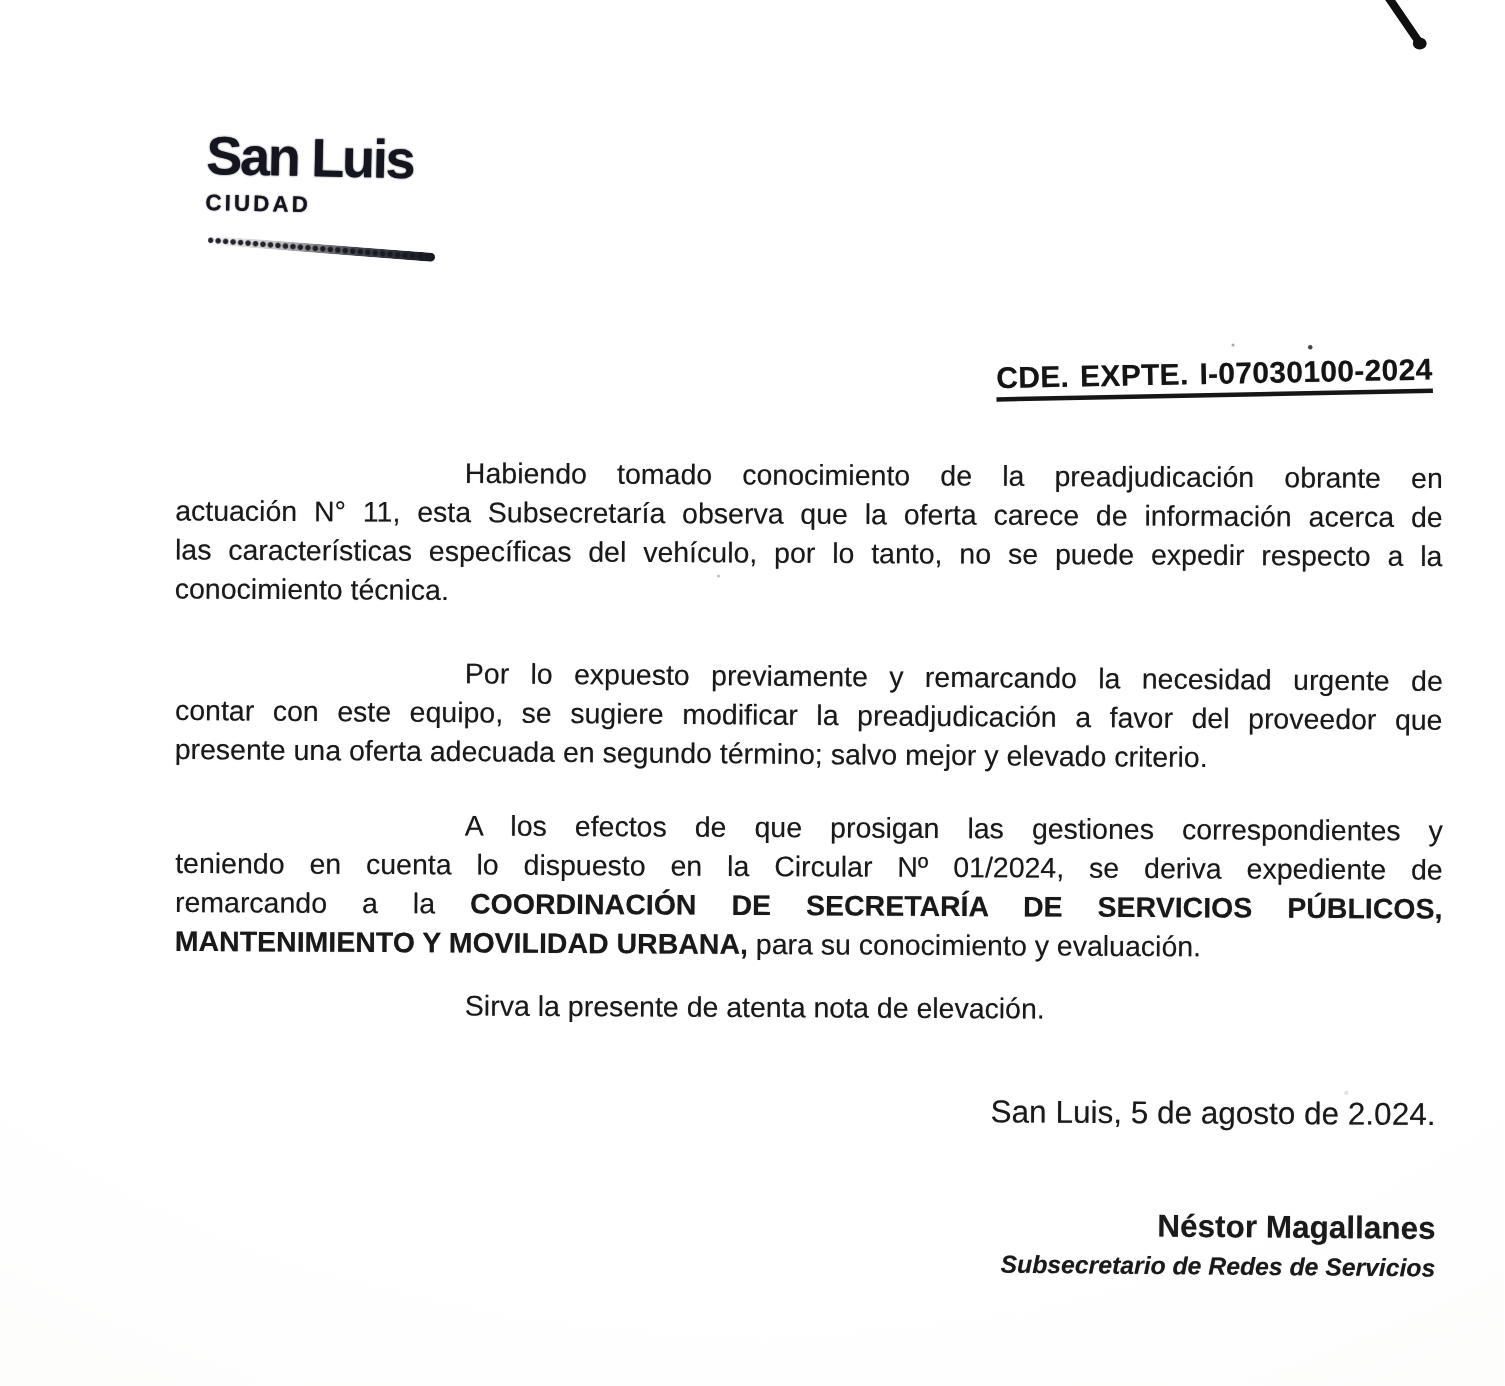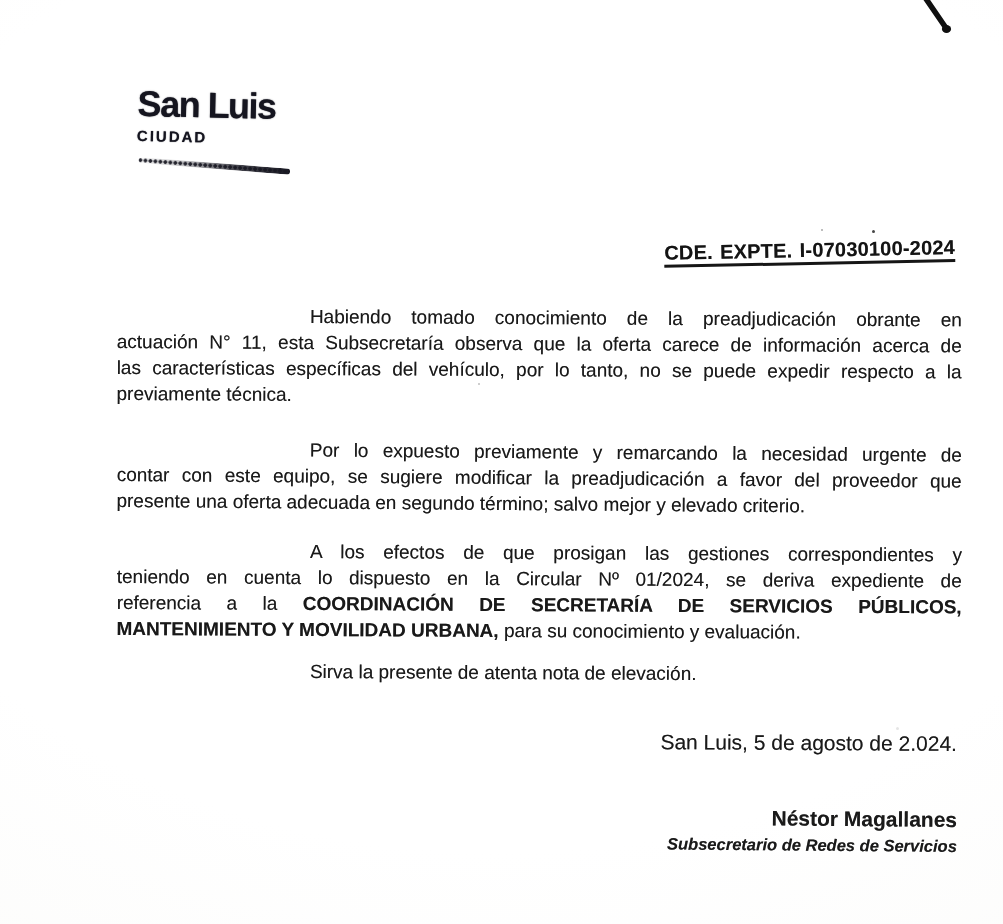--- a/index.html
+++ b/index.html
@@ -103,31 +103,31 @@
 
   <div class="ref">
     <span class="underlined">CDE. EXPTE. I-07030100-2024</span>
   </div>
 
   <div id="paragraphs">
       <div class="paragraph para-0">
         <div class="line first"><span class="seg">Habiendo tomado conocimiento de la preadjudicación obrante en</span></div>
         <div class="line"><span class="seg">actuación N° 11, esta Subsecretaría observa que la oferta carece de información acerca de</span></div>
         <div class="line"><span class="seg">las características específicas del vehículo, por lo tanto, no se puede expedir respecto a la</span></div>
-        <div class="line last"><span class="seg">previamente técnica.</span></div>
+        <div class="line last"><span class="seg">conocimiento técnica.</span></div>
       </div>
       <div class="paragraph para-1">
         <div class="line first"><span class="seg">Por lo expuesto previamente y remarcando la necesidad urgente de</span></div>
         <div class="line"><span class="seg">contar con este equipo, se sugiere modificar la preadjudicación a favor del proveedor que</span></div>
         <div class="line last"><span class="seg">presente una oferta adecuada en segundo término; salvo mejor y elevado criterio.</span></div>
       </div>
       <div class="paragraph para-2">
         <div class="line first"><span class="seg">A los efectos de que prosigan las gestiones correspondientes y</span></div>
         <div class="line"><span class="seg">teniendo en cuenta lo dispuesto en la Circular Nº 01/2024, se deriva expediente de</span></div>
-        <div class="line"><span class="seg">referencia a la </span><span class="seg bold">COORDINACIÓN DE SECRETARÍA DE SERVICIOS PÚBLICOS,</span></div>
+        <div class="line"><span class="seg">remarcando a la </span><span class="seg bold">COORDINACIÓN DE SECRETARÍA DE SERVICIOS PÚBLICOS,</span></div>
         <div class="line last"><span class="seg bold">MANTENIMIENTO Y MOVILIDAD URBANA,</span><span class="seg"> para su conocimiento y evaluación.</span></div>
       </div>
       <div class="paragraph para-3">
         <div class="line first last"><span class="seg">Sirva la presente de atenta nota de elevación.</span></div>
       </div>
     </div>
 
   <div class="dateline">San Luis, 5 de agosto de 2.024.</div>
 
   <div class="signature">

